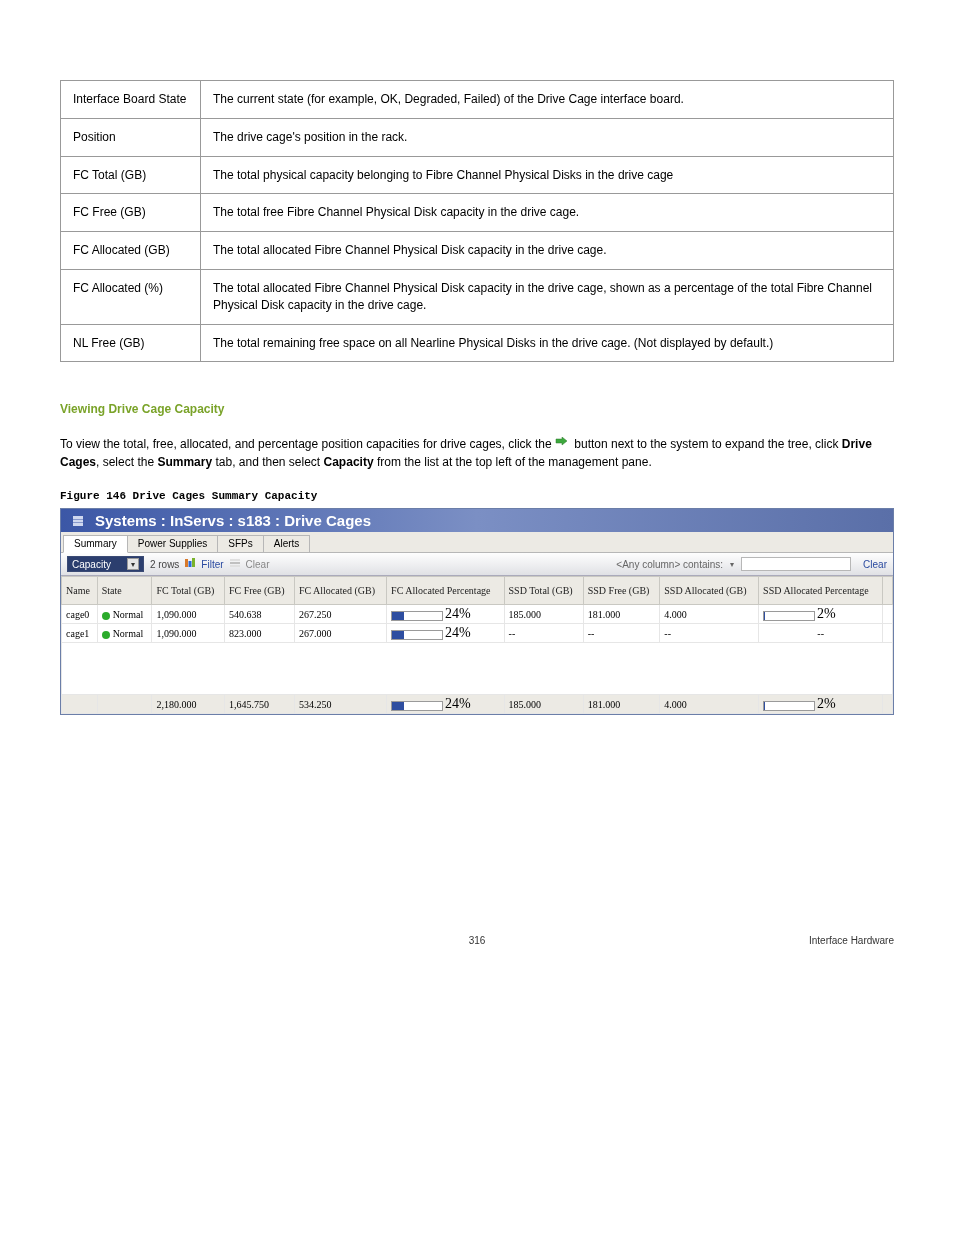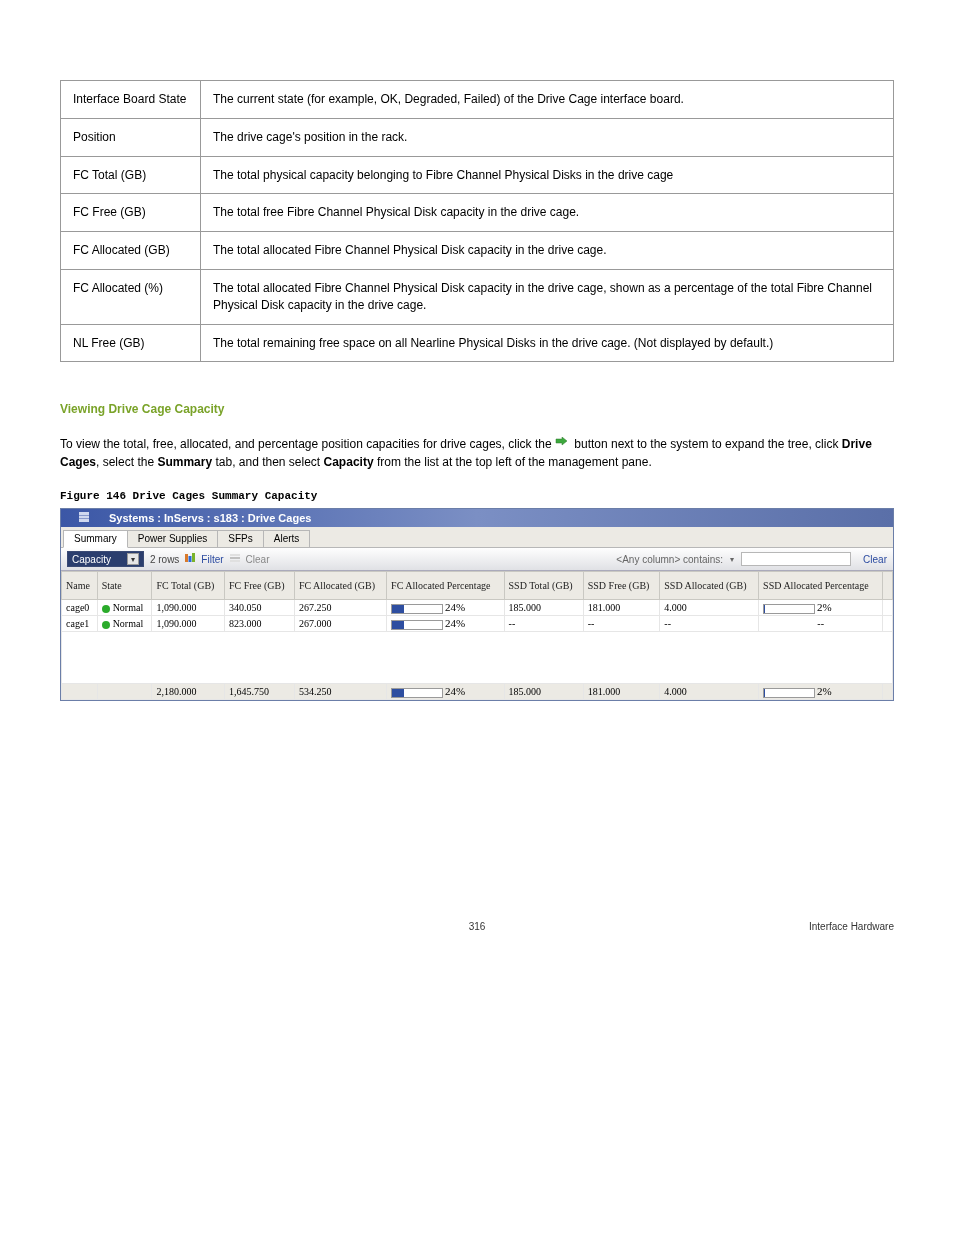--- a/index.html
+++ b/index.html
@@ -55,25 +55,25 @@
   .app-window {
     width: 100%;
     border: 1px solid #6b7ea8;
     font-family: Tahoma, Arial, sans-serif;
     font-size: 10px;
   }
   .title-bar {
     background: linear-gradient(to right,#3b57a6,#7b8fc4,#5a6fa8);
     color: #fff;
     font-weight: bold;
-    padding: 3px 18px;
-    font-size: 11px;
+    padding: 3px 12px;
+    font-size: 15px;
     display: flex;
     align-items: center;
-    gap: 20px;
+    gap: 12px;
   }
   .tabs {
     display: flex;
     background: #eceae4;
     border-bottom: 1px solid #b7b7b7;
     padding-top: 3px;
     padding-left: 2px;
     gap: 0;
   }
   .tab {
@@ -177,21 +177,21 @@
     width: 52px;
     vertical-align: middle;
     background: #fff;
     position: relative;
     margin-right: 2px;
   }
   .pct-fill {
     position: absolute; left:0; top:0; bottom:0;
     background: #2e4ea0;
   }
-  .pct-text { position: relative; font-size: 11px; }
+  .pct-text { position: relative; font-size: 14px; }
   .grid-blank { height: 52px; background: #fff; }
   .totals td {
     background: #eceae4;
     border-top: 1px solid #aaa;
   }
   .mini-icon {
     width: 10px; height: 10px;
     display:inline-block;
   }
   .footer {
@@ -329,21 +329,21 @@
               <th>SSD Allocated (GB)</th>
               <th>SSD Allocated Percentage</th>
               <th></th>
             </tr>
           </thead>
         <tbody id="gridbody">
             <tr>
               <td>cage0</td>
               <td><span class="state-dot"></span>Normal</td>
               <td class="num">1,090.000</td>
-              <td class="num">340.050</td>
+              <td class="num">540.638</td>
               <td class="num">267.250</td>
               <td class="pct-cell"><span class="pct-bar"><span class="pct-fill" style="width: 24%;"></span></span><span class="pct-text">24%</span></td>
               <td class="num">185.000</td>
               <td class="num">181.000</td>
               <td class="num">4.000</td>
               <td class="pct-cell"><span class="pct-bar"><span class="pct-fill" style="width: 2%;"></span></span><span class="pct-text">2%</span></td>
               <td></td>
             </tr>
             <tr>
               <td>cage1</td>

